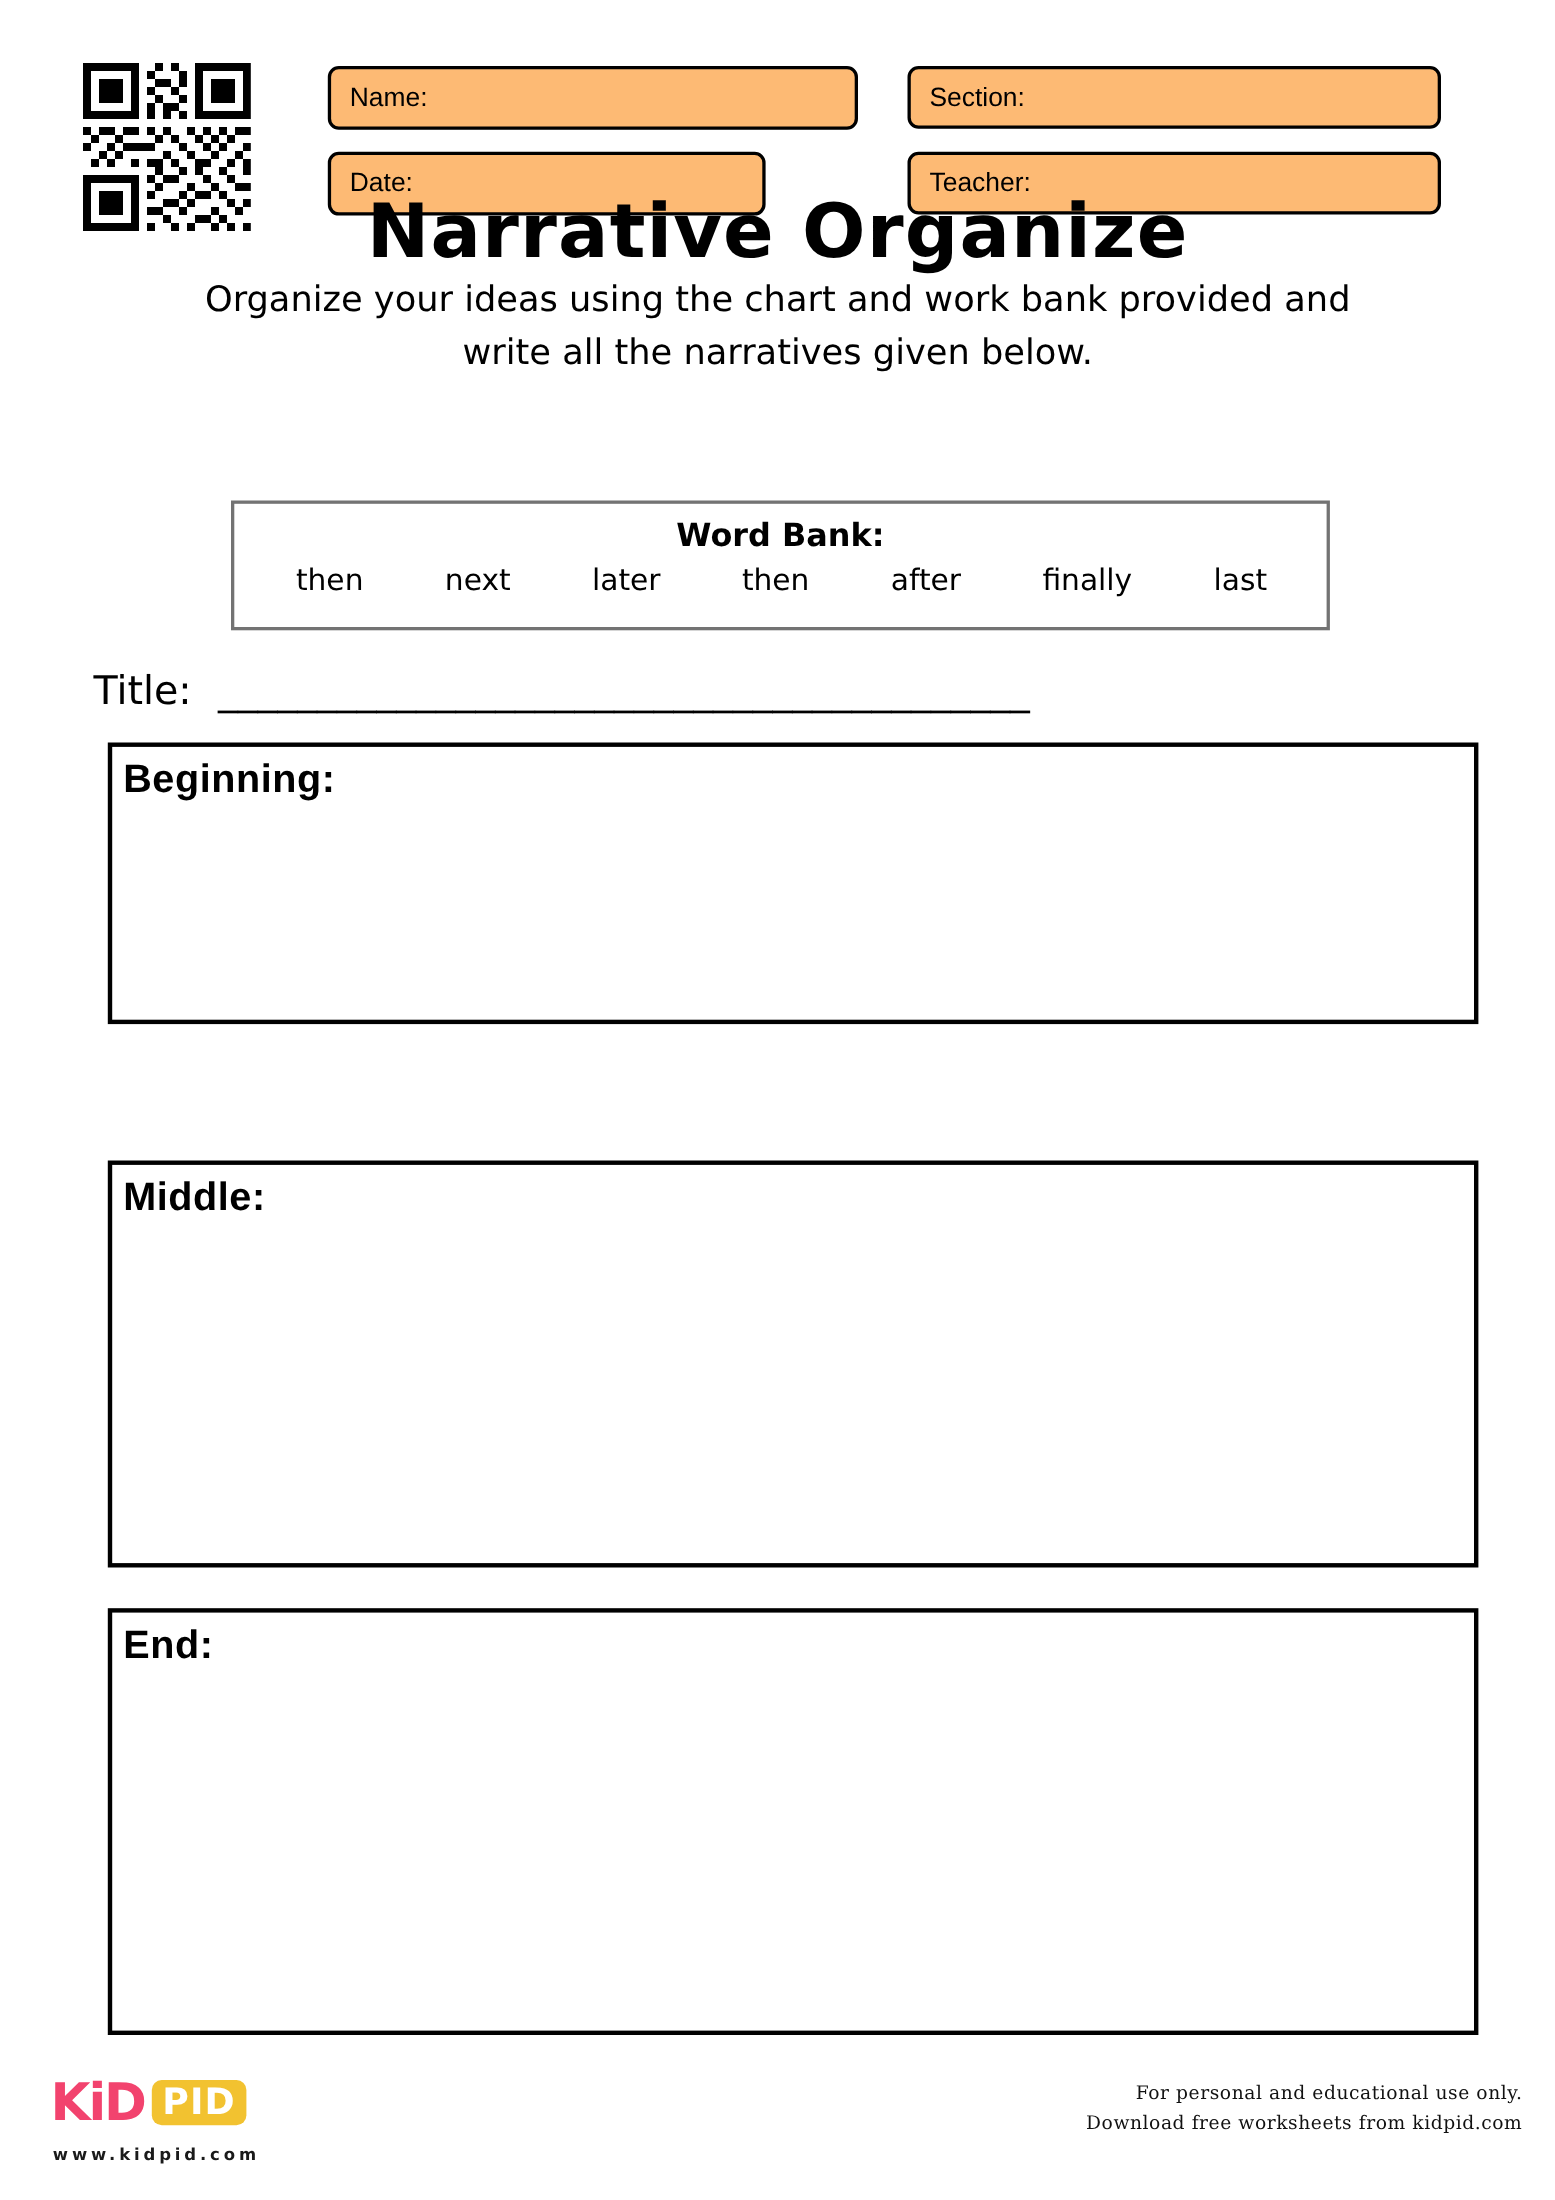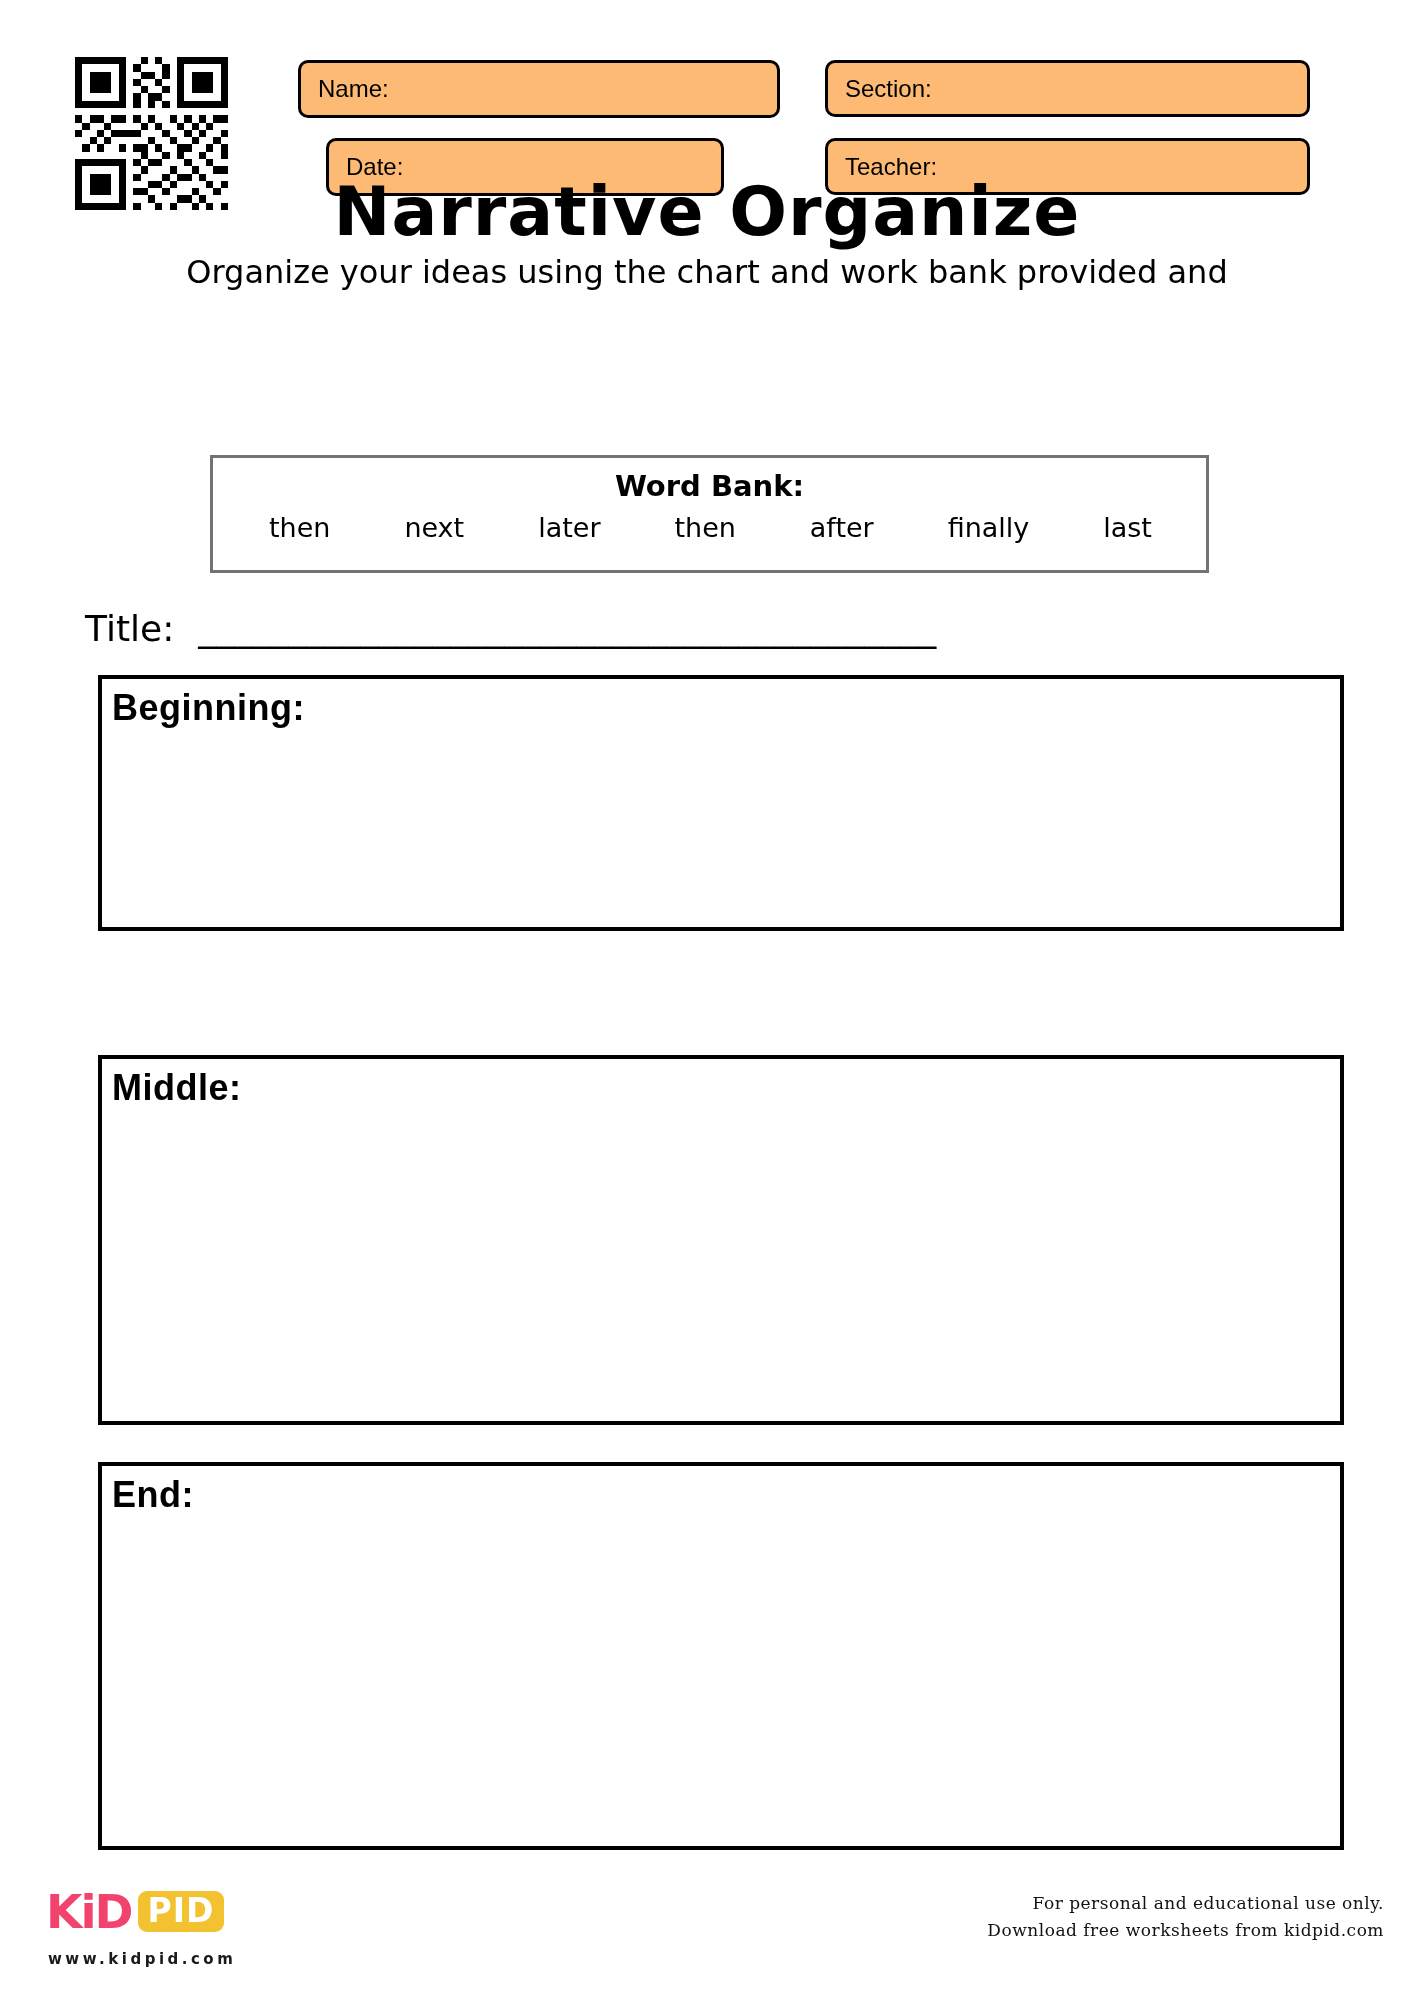--- a/index.html
+++ b/index.html
@@ -13,21 +13,21 @@
   
   .qr { position:absolute; left:75px; top:57px; width:153px; height:153px; }
 
   
   .field {
     position:absolute; border:3px solid #000; border-radius:10px;
     display:flex; align-items:center; padding-left:17px;
     font-size:24px; background:#fdba74;
   }
   .field-name    { left:298px; top:60px;  width:482px; height:58px; }
-  .field-date    { left:298px; top:138px; width:398px; height:58px;margin-left:28px; }
+  .field-date    { left:298px; top:138px; width:398px; height:58px; }
   .field-section { left:825px; top:60px;  width:485px; height:57px; }
   .field-teacher { left:825px; top:138px; width:485px; height:57px; }
 
   
   .main-title {
     position:absolute; left:0; top:176px; width:100%;
     text-align:center; font-family:"DejaVu Sans", sans-serif;
     font-weight:800; font-size:68px; line-height:1.05; letter-spacing:1px;
   }
 
@@ -128,20 +128,21 @@
   <div class="field field-date">
     <span>Date:</span>
   </div>
   <div class="field field-teacher">
     <span>Teacher:</span>
   </div>
 
   <h1 class="main-title">Narrative Organize</h1>
   <p class="instructions">
     <span>Organize your ideas using the chart and work bank provided and</span><br>
+    <span>write all the narratives given below.</span>
   </p>
 
   <div class="wordbank">
     <div class="wb-title">Word Bank:</div>
     <div class="wb-words">
       <span>then</span>
       <span>next</span>
       <span>later</span>
       <span>then</span>
       <span>after</span>

